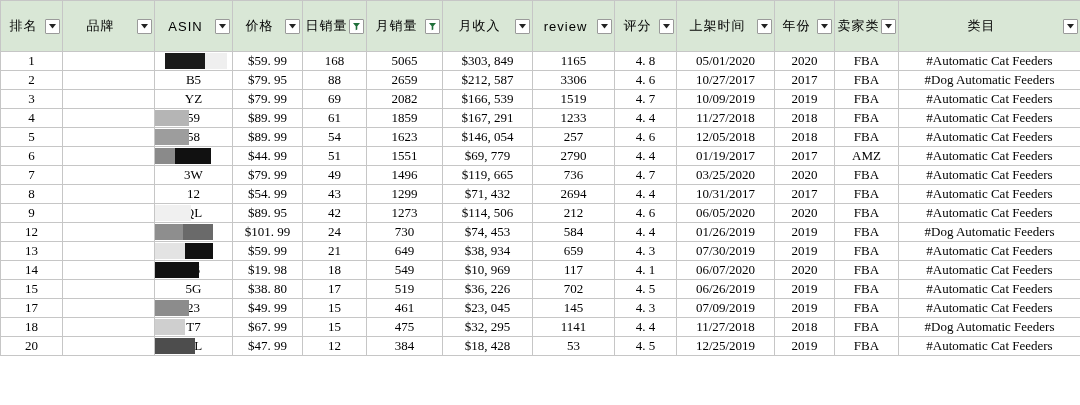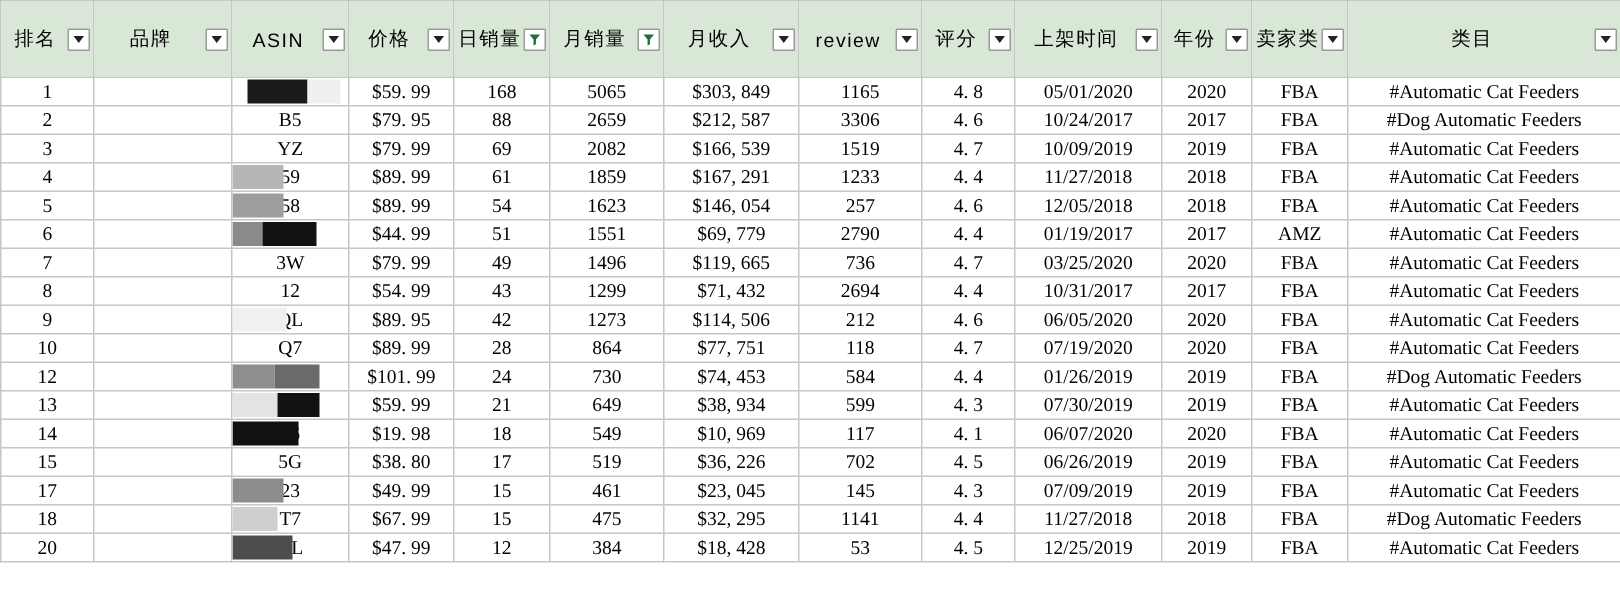--- a/index.html
+++ b/index.html
@@ -268,21 +268,21 @@
       <tr>
         <td class="num">2</td>
         <td class="brandcell"></td>
         <td class="asin">B5</td>
         <td class="num">$79. 95</td>
         <td class="num">88</td>
         <td class="num">2659</td>
         <td class="num">$212, 587</td>
         <td class="num">3306</td>
         <td class="num">4. 6</td>
-        <td class="num">10/24/2017</td>
+        <td class="num">10/27/2017</td>
         <td class="num">2017</td>
         <td class="num">FBA</td>
         <td class="cat">#Dog Automatic Feeders</td>
       </tr>
       <tr>
         <td class="num">3</td>
         <td class="brandcell"></td>
         <td class="asin">YZ</td>
         <td class="num">$79. 99</td>
         <td class="num">69</td>
@@ -379,35 +379,20 @@
         <td class="num">1273</td>
         <td class="num">$114, 506</td>
         <td class="num">212</td>
         <td class="num">4. 6</td>
         <td class="num">06/05/2020</td>
         <td class="num">2020</td>
         <td class="num">FBA</td>
         <td class="cat">#Automatic Cat Feeders</td>
       </tr>
       <tr>
-        <td class="num">10</td>
-        <td class="brandcell"></td>
-        <td class="asin">Q7</td>
-        <td class="num">$89. 99</td>
-        <td class="num">28</td>
-        <td class="num">864</td>
-        <td class="num">$77, 751</td>
-        <td class="num">118</td>
-        <td class="num">4. 7</td>
-        <td class="num">07/19/2020</td>
-        <td class="num">2020</td>
-        <td class="num">FBA</td>
-        <td class="cat">#Automatic Cat Feeders</td>
-      </tr>
-      <tr>
         <td class="num">12</td>
         <td class="brandcell"></td>
         <td class="asin">ZY<span class="redact" style="left: 0px; width: 28px; background: rgb(142, 142, 142);"></span><span class="redact" style="left: 28px; width: 30px; background: rgb(106, 106, 106);"></span></td>
         <td class="num">$101. 99</td>
         <td class="num">24</td>
         <td class="num">730</td>
         <td class="num">$74, 453</td>
         <td class="num">584</td>
         <td class="num">4. 4</td>
         <td class="num">01/26/2019</td>
@@ -416,21 +401,21 @@
         <td class="cat">#Dog Automatic Feeders</td>
       </tr>
       <tr>
         <td class="num">13</td>
         <td class="brandcell"></td>
         <td class="asin">D3<span class="redact" style="left: 0px; width: 30px; background: rgb(227, 227, 227);"></span><span class="redact" style="left: 30px; width: 28px; background: rgb(17, 17, 17);"></span></td>
         <td class="num">$59. 99</td>
         <td class="num">21</td>
         <td class="num">649</td>
         <td class="num">$38, 934</td>
-        <td class="num">599</td>
+        <td class="num">659</td>
         <td class="num">4. 3</td>
         <td class="num">07/30/2019</td>
         <td class="num">2019</td>
         <td class="num">FBA</td>
         <td class="cat">#Automatic Cat Feeders</td>
       </tr>
       <tr>
         <td class="num">14</td>
         <td class="brandcell"></td>
         <td class="asin">76<span class="redact" style="left: 0px; width: 44px; background: rgb(17, 17, 17);"></span></td>

